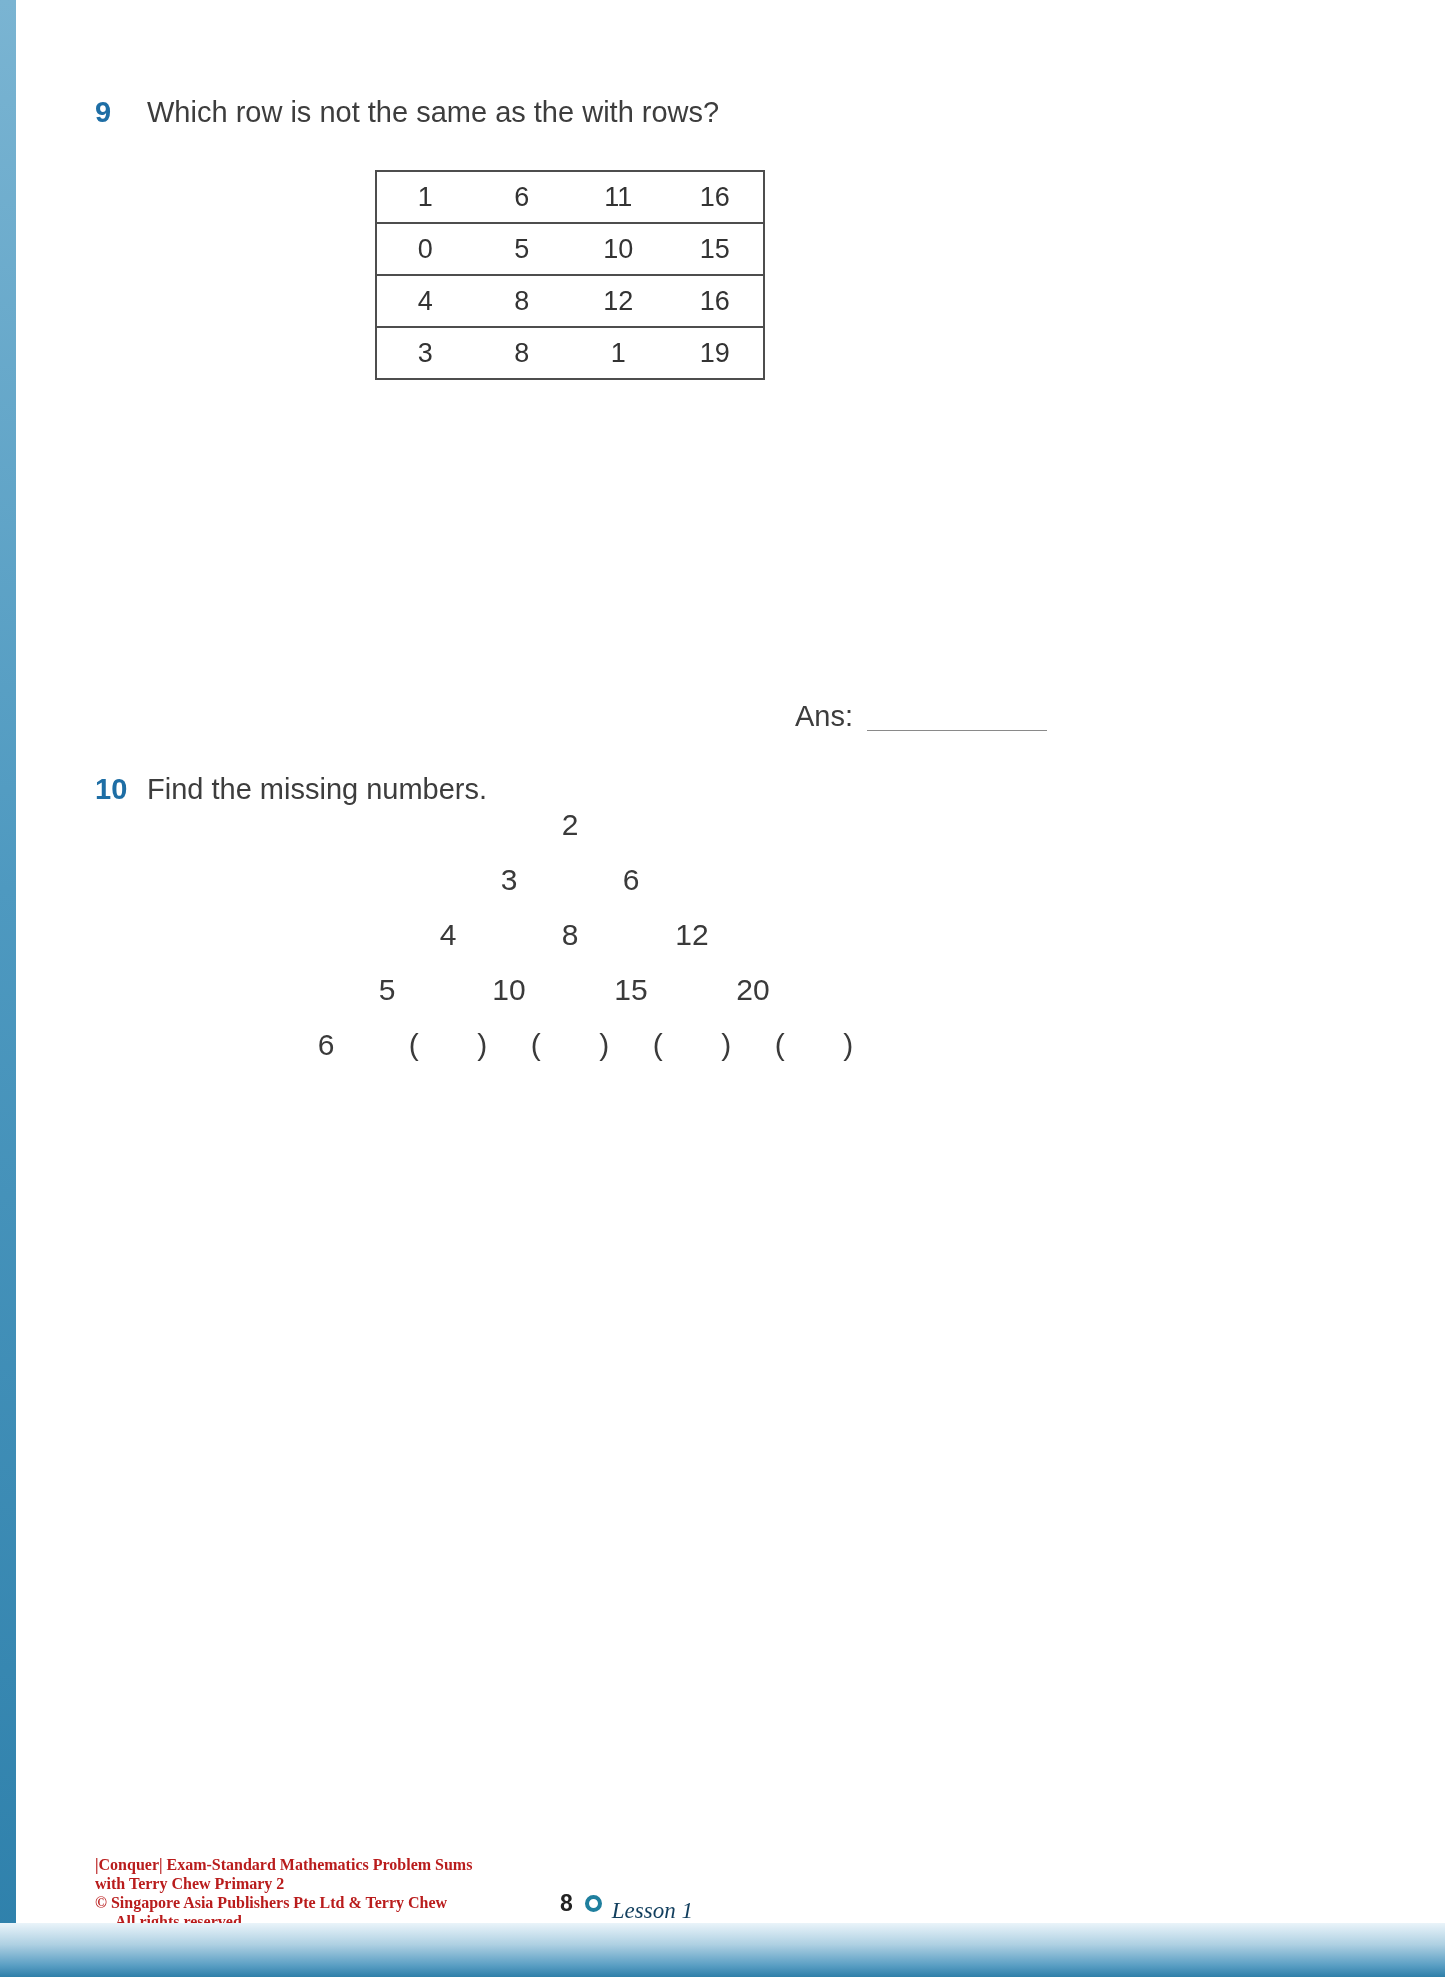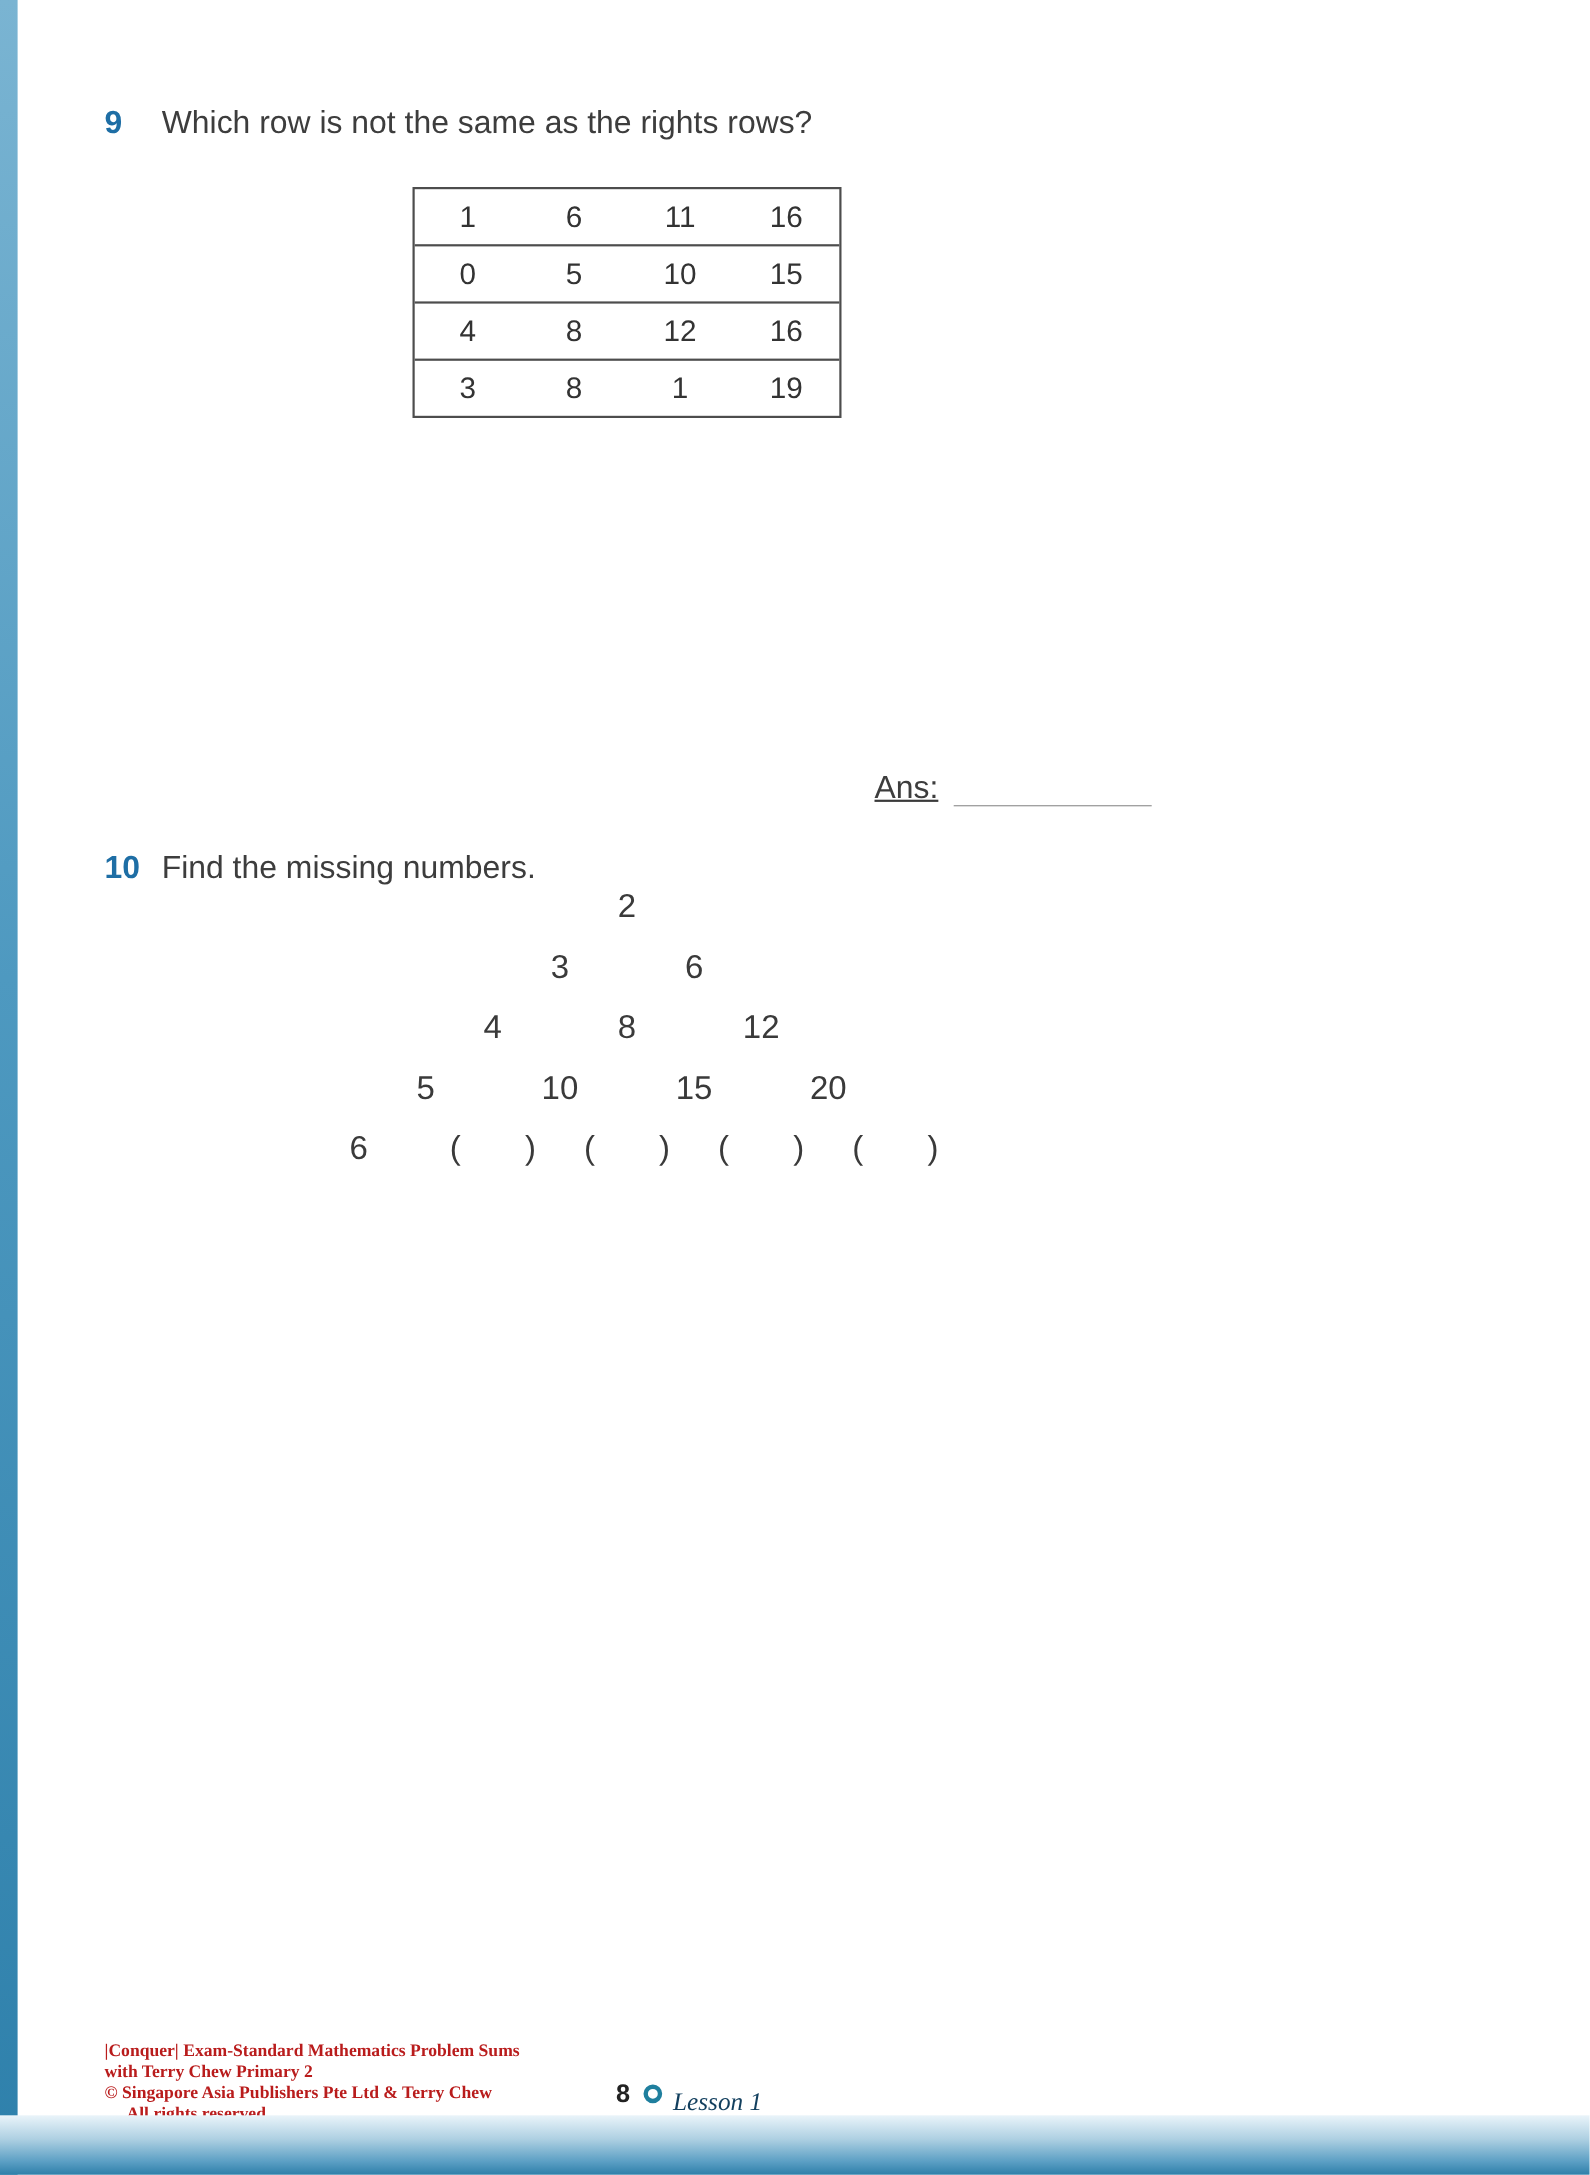--- a/index.html
+++ b/index.html
@@ -31,21 +31,21 @@
   .num-table .t-row {
     display:flex; height:50px; align-items:center;
     border-bottom:2px solid #4d4d4d;
   }
   .num-table .t-row:last-child { border-bottom:none; }
   .num-table .t-cell {
     flex:1; text-align:center; font-size:27px; color:#333333;
   }
 
   
-  .ans-wrap { position:absolute; left:795px; top:700px; display:flex; align-items:flex-end;text-decoration:underline; }
+  .ans-wrap { position:absolute; left:795px; top:700px; display:flex; align-items:flex-start; }
   .ans-label { font-size:29px; color:#3d3d3d; }
   .ans-line {
     display:inline-block; width:180px; height:30px; margin-left:14px;
     border-bottom:1.5px solid #8a8a8a;
   }
 
   
   .pyramid { position:absolute; left:265px; top:797px; width:610px; }
   .p-row {
     display:flex; justify-content:center; align-items:center; height:55px;
@@ -76,21 +76,21 @@
     font-size:23px; color:#123f5e;margin-top:16px;
   }
 </style>
 </head>
 <body>
 
 <div class="left-bar"></div>
 
 <div class="q-header" style="left:95px; top:96px;">
   <span class="q-num">9</span>
-  <span class="q-text">Which row is not the same as the rights rows?</span>
+  <span class="q-text">Which row is not the same as the with rows?</span>
 </div>
 
 <div class="num-table">
   <div class="t-row">
     <span class="t-cell">1</span>
     <span class="t-cell">6</span>
     <span class="t-cell">11</span>
     <span class="t-cell">16</span>
   </div>
   <div class="t-row">

